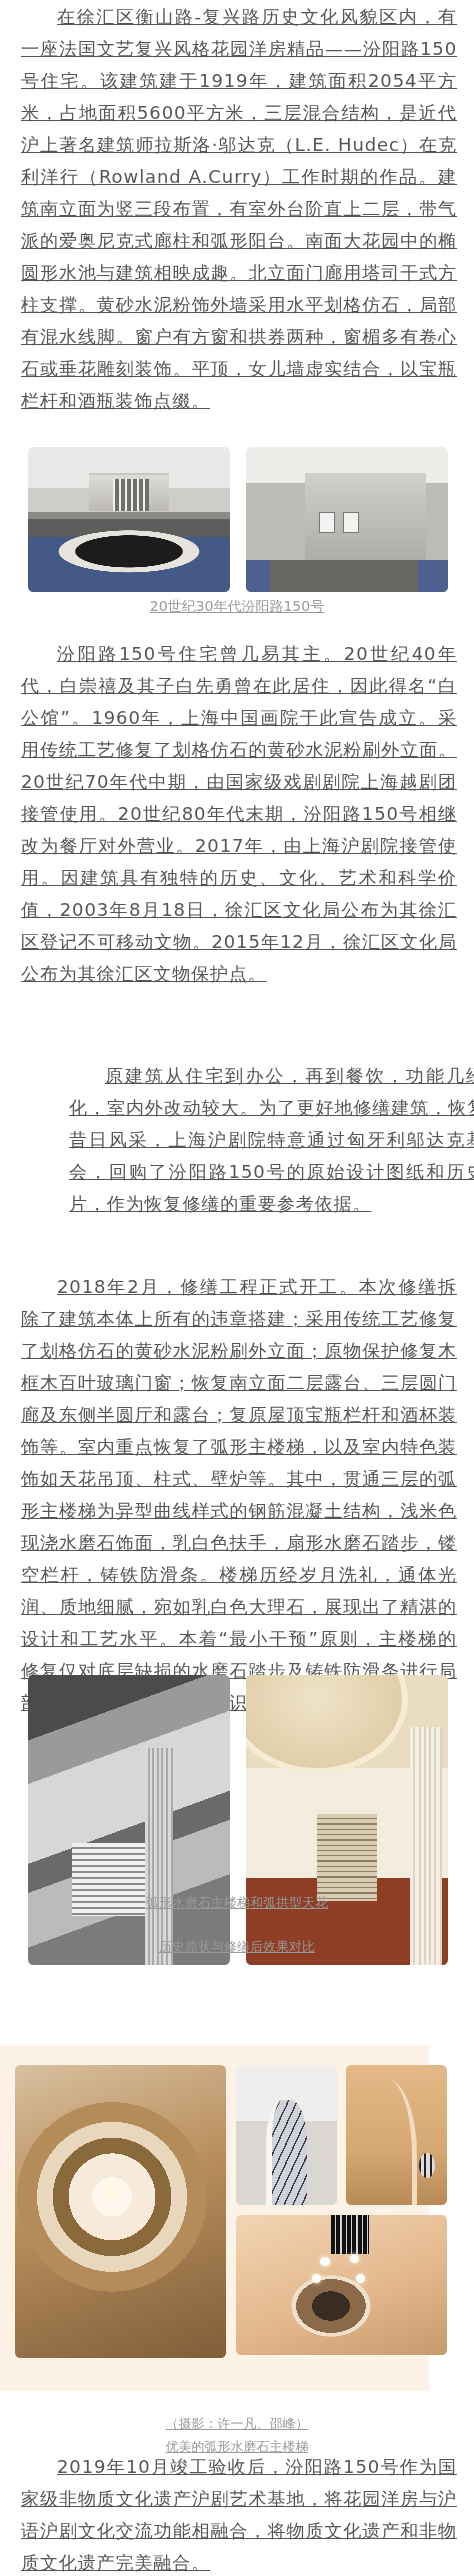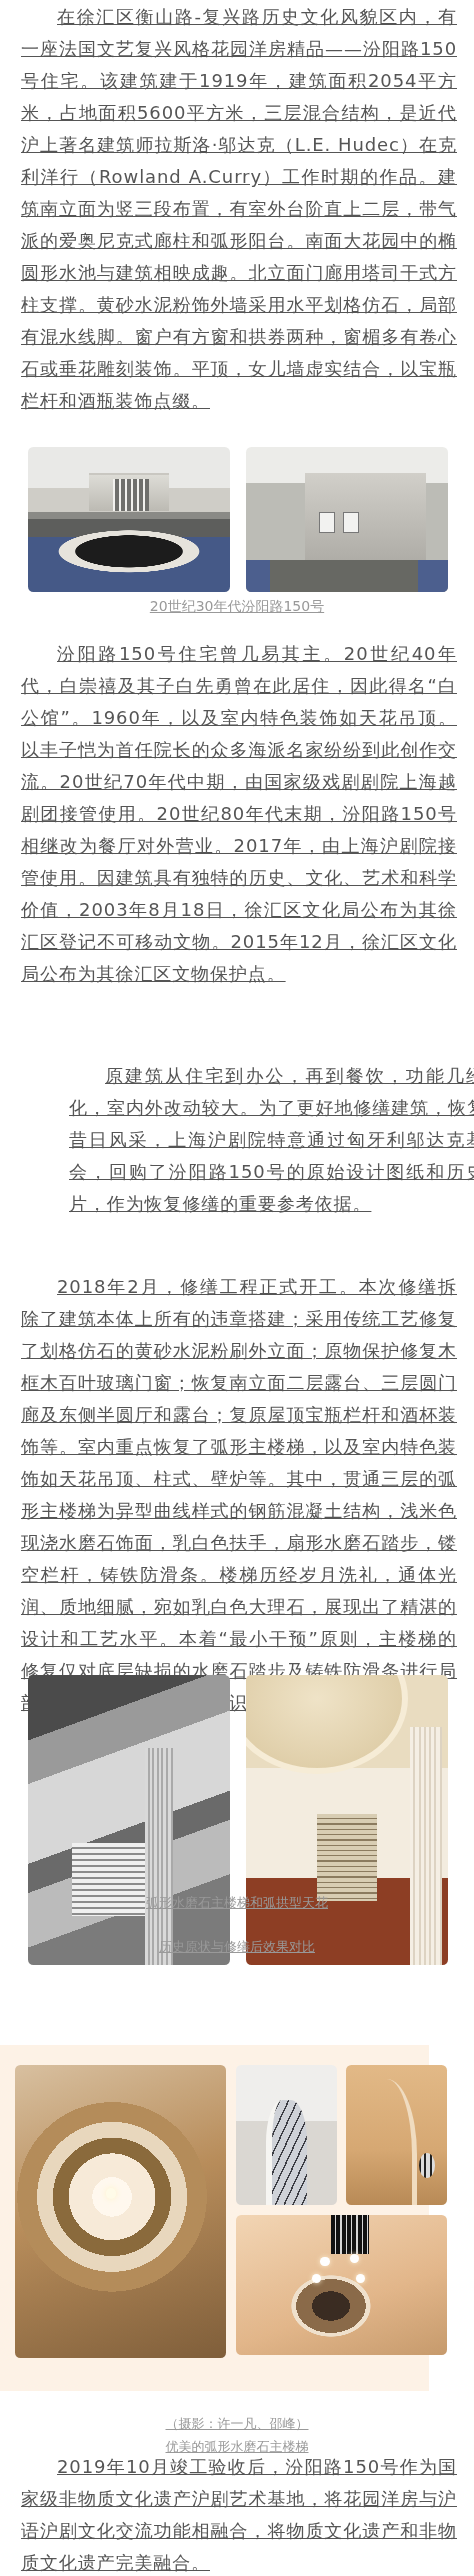--- a/index.html
+++ b/index.html
@@ -161,21 +161,21 @@
   <div class="cols"></div>
 </div>
 <div class="photo ph-old2" style="left:246px; top:447px; width:202px; height:145px;">
   <div class="house"></div>
   <div class="win" style="left:36%; top:45%; width:8%; height:14%;"></div>
   <div class="win" style="left:48%; top:45%; width:8%; height:14%;"></div>
   <div class="blue"></div>
 </div>
 <div class="caption" style="top:595px; font-size:14px;">20世纪30年代汾阳路150号</div>
 
-<p class="para" style="top:638px;">汾阳路150号住宅曾几易其主。20世纪40年代，白崇禧及其子白先勇曾在此居住，因此得名“白公馆”。1960年，以及室内特色装饰如天花吊顶。以丰子恺为首任院长的众多海派名家纷纷到此创作交流。20世纪70年代中期，由国家级戏剧剧院上海越剧团接管使用。20世纪80年代末期，汾阳路150号相继改为餐厅对外营业。2017年，由上海沪剧院接管使用。因建筑具有独特的历史、文化、艺术和科学价值，2003年8月18日，徐汇区文化局公布为其徐汇区登记不可移动文物。2015年12月，徐汇区文化局公布为其徐汇区文物保护点。</p>
+<p class="para" style="top:638px;">汾阳路150号住宅曾几易其主。20世纪40年代，白崇禧及其子白先勇曾在此居住，因此得名“白公馆”。1960年，上海中国画院于此宣告成立。采用传统工艺修复了划格仿石的黄砂水泥粉刷外立面。20世纪70年代中期，由国家级戏剧剧院上海越剧团接管使用。20世纪80年代末期，汾阳路150号相继改为餐厅对外营业。2017年，由上海沪剧院接管使用。因建筑具有独特的历史、文化、艺术和科学价值，2003年8月18日，徐汇区文化局公布为其徐汇区登记不可移动文物。2015年12月，徐汇区文化局公布为其徐汇区文物保护点。</p>
 
 <p class="para" style="top:1060px;margin-left:48px;">原建筑从住宅到办公，再到餐饮，功能几经变化，室内外改动较大。为了更好地修缮建筑，恢复其昔日风采，上海沪剧院特意通过匈牙利邬达克基金会，回购了汾阳路150号的原始设计图纸和历史照片，作为恢复修缮的重要参考依据。</p>
 
 <p class="para" style="top:1271px;">2018年2月，修缮工程正式开工。本次修缮拆除了建筑本体上所有的违章搭建；采用传统工艺修复了划格仿石的黄砂水泥粉刷外立面；原物保护修复木框木百叶玻璃门窗；恢复南立面二层露台、三层圆门廊及东侧半圆厅和露台；复原屋顶宝瓶栏杆和酒杯装饰等。室内重点恢复了弧形主楼梯，以及室内特色装饰如天花吊顶、柱式、壁炉等。其中，贯通三层的弧形主楼梯为异型曲线样式的钢筋混凝土结构，浅米色现浇水磨石饰面，乳白色扶手，扇形水磨石踏步，镂空栏杆，铸铁防滑条。楼梯历经岁月洗礼，通体光润、质地细腻，宛如乳白色大理石，展现出了精湛的设计和工艺水平。本着“最小干预”原则，主楼梯的修复仅对底层缺损的水磨石踏步及铸铁防滑条进行局部修复，兼顾整体性和可识别性。</p>
 
 <div class="photo ph-bw" style="left:28px; top:1675px; width:202px; height:290px;">
   <div class="col"></div>
   <div class="stairs"></div>
 </div>
 <div class="photo ph-color" style="left:246px; top:1675px; width:202px; height:290px;">

